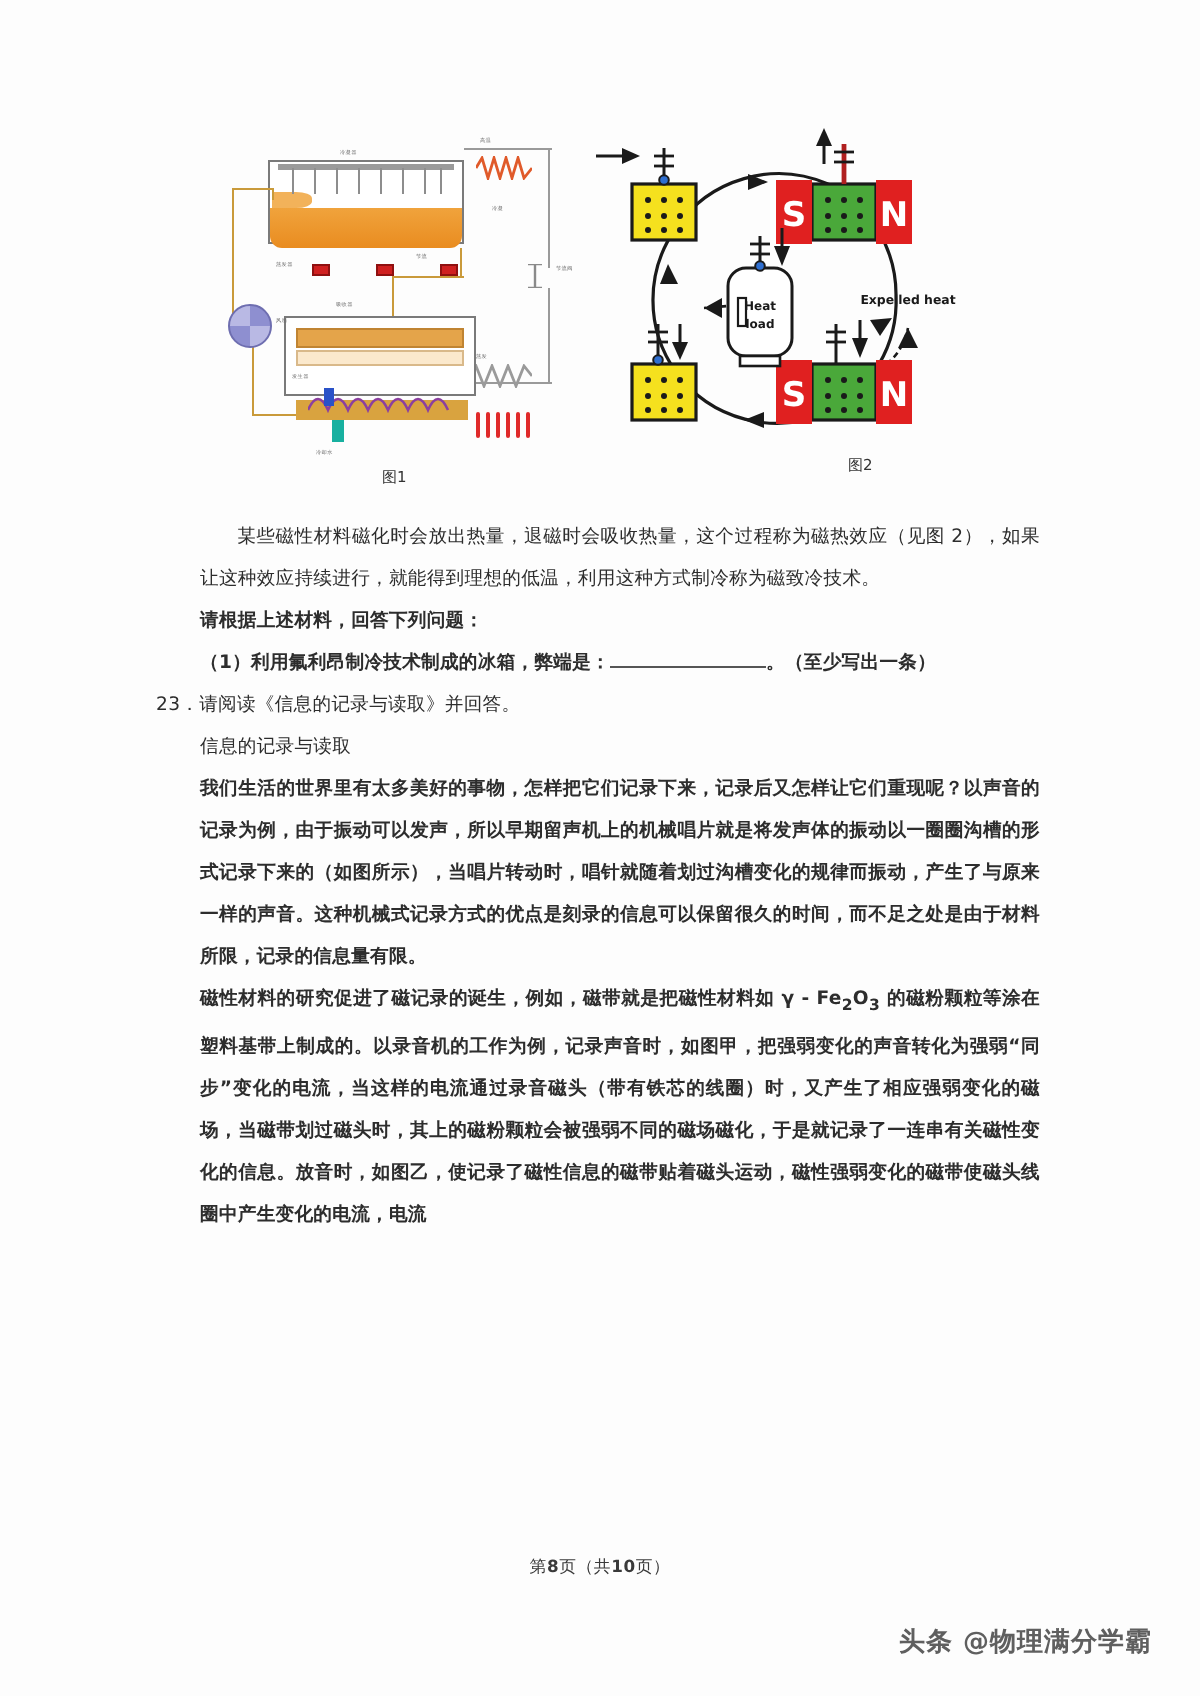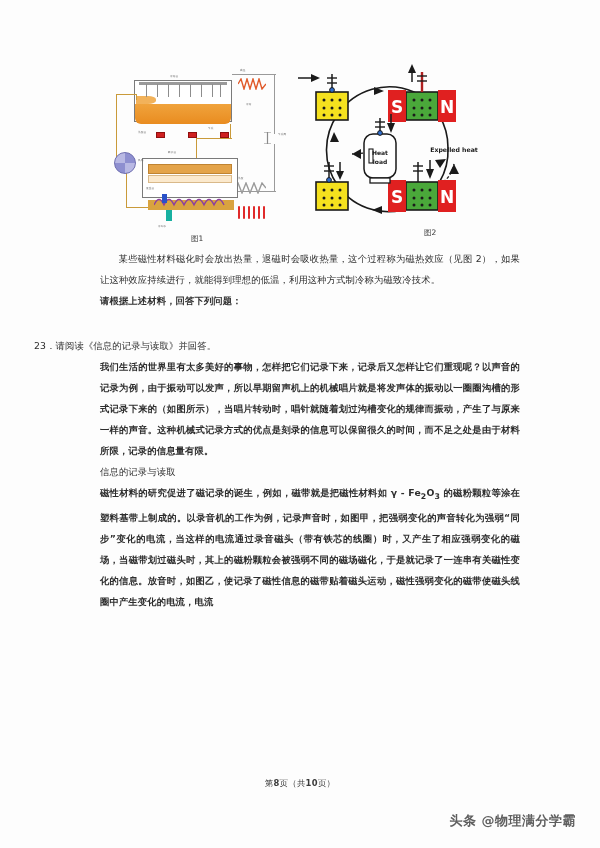--- a/index.html
+++ b/index.html
@@ -210,26 +210,25 @@
     font-family: "DejaVu Sans", "Liberation Sans", sans-serif;
     font-size: 9.3px;
     line-height: 21px;
     color: #2d2d2d;
     margin: 0;
     padding: 0 80px 0 100px;
     text-align: justify;
     text-justify: inter-character;
     letter-spacing: .15px;
   }
-  .p.indent { text-indent: 2em; }
+  .p.indent { text-indent: 2em; margin-top: 10px; }
   .p.noind  { text-indent: 0; font-weight: bold; }
   .p.q23 {
-    padding-left: 34px;
+    padding-left: 78px;
     text-indent: 0;
-    margin-top: 24px;
   }
   .p.sub {
     padding-left: 100px;
     text-indent: 0;
   }
   .blank {
     display: inline-block;
     border-bottom: 1px solid #555;
     vertical-align: baseline;
   }
@@ -497,29 +496,32 @@
       <div class="figLabel" style="left:128px; top:172px;">图2</div>
     </div>
   </div>
 
   <div class="body-text">
 
     <p class="p indent">某些磁性材料磁化时会放出热量，退磁时会吸收热量，这个过程称为磁热效应（见图 2），如果让这种效应持续进行，就能得到理想的低温，利用这种方式制冷称为磁致冷技术。</p>
 
     <p class="p noind">请根据上述材料，回答下列问题：</p>
 
+    <p class="p noind">
+      <span>（1）利用氟利昂制冷技术制成的冰箱，弊端是：</span><span class="blank w1"></span><span>。（至少写出一条）</span>
+    </p>
 
 
 
 
     <p class="p q23">23．请阅读《信息的记录与读取》并回答。</p>
 
+    <p class="p sub">信息的记录与读取</p>
+
     <p class="p noind">我们生活的世界里有太多美好的事物，怎样把它们记录下来，记录后又怎样让它们重现呢？以声音的记录为例，由于振动可以发声，所以早期留声机上的机械唱片就是将发声体的振动以一圈圈沟槽的形式记录下来的（如图所示），当唱片转动时，唱针就随着划过沟槽变化的规律而振动，产生了与原来一样的声音。这种机械式记录方式的优点是刻录的信息可以保留很久的时间，而不足之处是由于材料所限，记录的信息量有限。</p>
-
-    <p class="p sub">信息的记录与读取</p>
 
     <p class="p noind">
       <span>磁性材料的研究促进了磁记录的诞生，例如，磁带就是把磁性材料如 γ - Fe</span><sub>2</sub><span>O</span><sub>3</sub><span> 的磁粉颗粒等涂在塑料基带上制成的。以录音机的工作为例，记录声音时，如图甲，把强弱变化的声音转化为强弱“同步”变化的电流，当这样的电流通过录音磁头（带有铁芯的线圈）时，又产生了相应强弱变化的磁场，当磁带划过磁头时，其上的磁粉颗粒会被强弱不同的磁场磁化，于是就记录了一连串有关磁性变化的信息。放音时，如图乙，使记录了磁性信息的磁带贴着磁头运动，磁性强弱变化的磁带使磁头线圈中产生变化的电流，电流</span>
     </p>
   </div>
 
   <div class="footer">
     <span>第</span><b>8</b><span>页（共</span><b>10</b><span>页）</span>
   </div>
 

